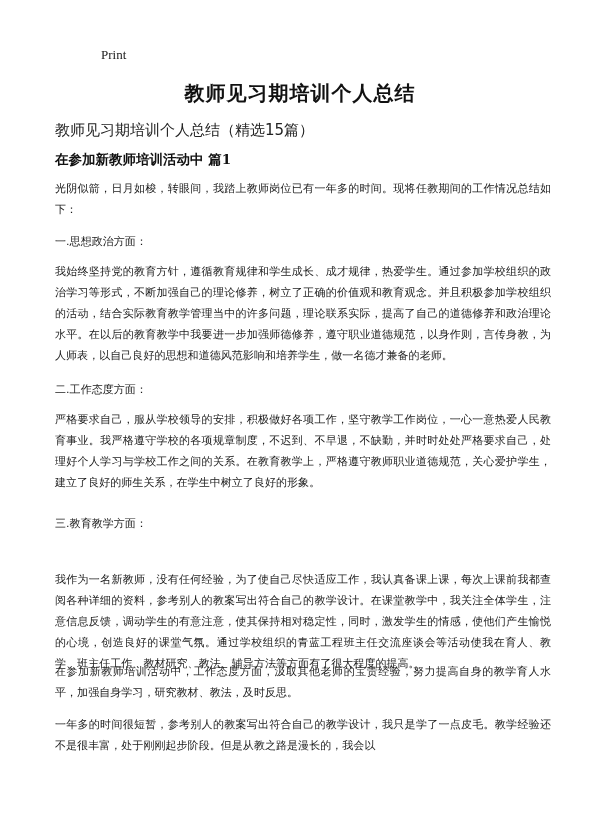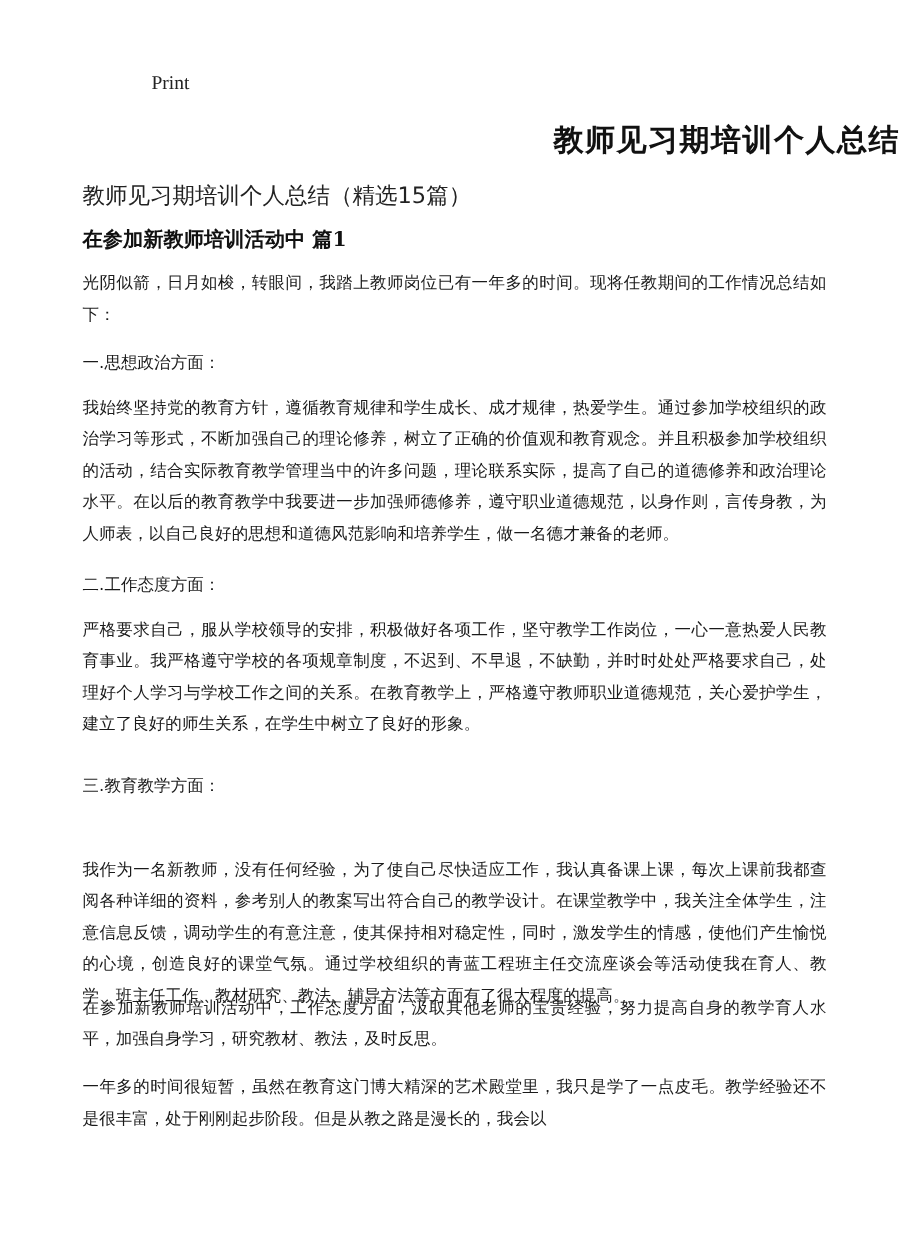--- a/index.html
+++ b/index.html
@@ -1,31 +1,31 @@
 <!DOCTYPE html>
 <html><head>
   <meta charset="utf-8">
   <style>
     html, body { margin: 0; padding: 0; background: #ffffff; }
     body { width: 600px; height: 828px; overflow: hidden; position: relative; color: #1a1a1a; }
     .print { position: absolute; left: 55px; top: 47px; font-family: "Liberation Serif", serif; font-size: 13px; color: #222; margin-left: 46px; }
-    .title { position: absolute; left: 0; width: 600px; top: 80px; text-align: right; font-family: "DejaVu Sans", sans-serif; font-size: 20px; font-weight: bold; color: #111; letter-spacing: 1px; }
+    .title { position: absolute; left: 0; width: 600px; top: 80px; text-align: center; font-family: "DejaVu Sans", sans-serif; font-size: 20px; font-weight: bold; color: #111; letter-spacing: 1px; }
     .subtitle { position: absolute; left: 55px; top: 121px; font-family: "DejaVu Sans", sans-serif; font-size: 15px; color: #222; }
     .section-head { position: absolute; left: 55px; top: 151px; font-family: "DejaVu Serif", serif; font-size: 13.5px; font-weight: bold; color: #111; }
     .p { position: absolute; left: 55px; width: 496px; font-family: "DejaVu Sans", sans-serif; font-size: 11px; line-height: 21px; color: #1a1a1a; text-align: justify; letter-spacing: 0.05px; }
   </style>
 </head>
 <body>
 
 <div class="print">Print</div>
 <div class="title">教师见习期培训个人总结</div>
 <div class="subtitle">教师见习期培训个人总结（精选15篇）</div>
 <div class="section-head">在参加新教师培训活动中 篇1</div>
 
 <div class="p" style="top:178px;">光阴似箭，日月如梭，转眼间，我踏上教师岗位已有一年多的时间。现将任教期间的工作情况总结如下：</div>
 <div class="p" style="top:231px;">一.思想政治方面：</div>
 <div class="p" style="top:261px;">我始终坚持党的教育方针，遵循教育规律和学生成长、成才规律，热爱学生。通过参加学校组织的政治学习等形式，不断加强自己的理论修养，树立了正确的价值观和教育观念。并且积极参加学校组织的活动，结合实际教育教学管理当中的许多问题，理论联系实际，提高了自己的道德修养和政治理论水平。在以后的教育教学中我要进一步加强师德修养，遵守职业道德规范，以身作则，言传身教，为人师表，以自己良好的思想和道德风范影响和培养学生，做一名德才兼备的老师。</div>
 <div class="p" style="top:379px;">二.工作态度方面：</div>
 <div class="p" style="top:409px;">严格要求自己，服从学校领导的安排，积极做好各项工作，坚守教学工作岗位，一心一意热爱人民教育事业。我严格遵守学校的各项规章制度，不迟到、不早退，不缺勤，并时时处处严格要求自己，处理好个人学习与学校工作之间的关系。在教育教学上，严格遵守教师职业道德规范，关心爱护学生，建立了良好的师生关系，在学生中树立了良好的形象。</div>
 <div class="p" style="top:513px;">三.教育教学方面：</div>
 <div class="p" style="top:569px;">我作为一名新教师，没有任何经验，为了使自己尽快适应工作，我认真备课上课，每次上课前我都查阅各种详细的资料，参考别人的教案写出符合自己的教学设计。在课堂教学中，我关注全体学生，注意信息反馈，调动学生的有意注意，使其保持相对稳定性，同时，激发学生的情感，使他们产生愉悦的心境，创造良好的课堂气氛。通过学校组织的青蓝工程班主任交流座谈会等活动使我在育人、教学、班主任工作、教材研究、教法、辅导方法等方面有了很大程度的提高。</div>
 <div class="p" style="top:661px;">在参加新教师培训活动中，工作态度方面，汲取其他老师的宝贵经验，努力提高自身的教学育人水平，加强自身学习，研究教材、教法，及时反思。</div>
-<div class="p" style="top:714px;">一年多的时间很短暂，虽然在教育这门博大精深的艺术殿堂里，我只是学了一点皮毛。教学经验还不是很丰富，处于刚刚起步阶段。但是从教之路是漫长的，我会以</div>
+<div class="p" style="top:714px;">一年多的时间很短暂，参考别人的教案写出符合自己的教学设计，我只是学了一点皮毛。教学经验还不是很丰富，处于刚刚起步阶段。但是从教之路是漫长的，我会以</div>
 
 </body></html>

